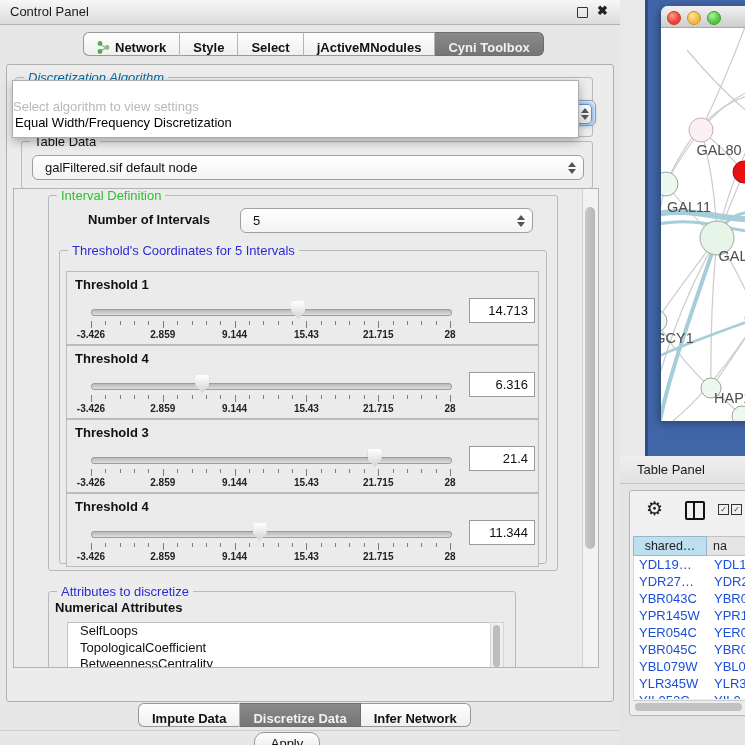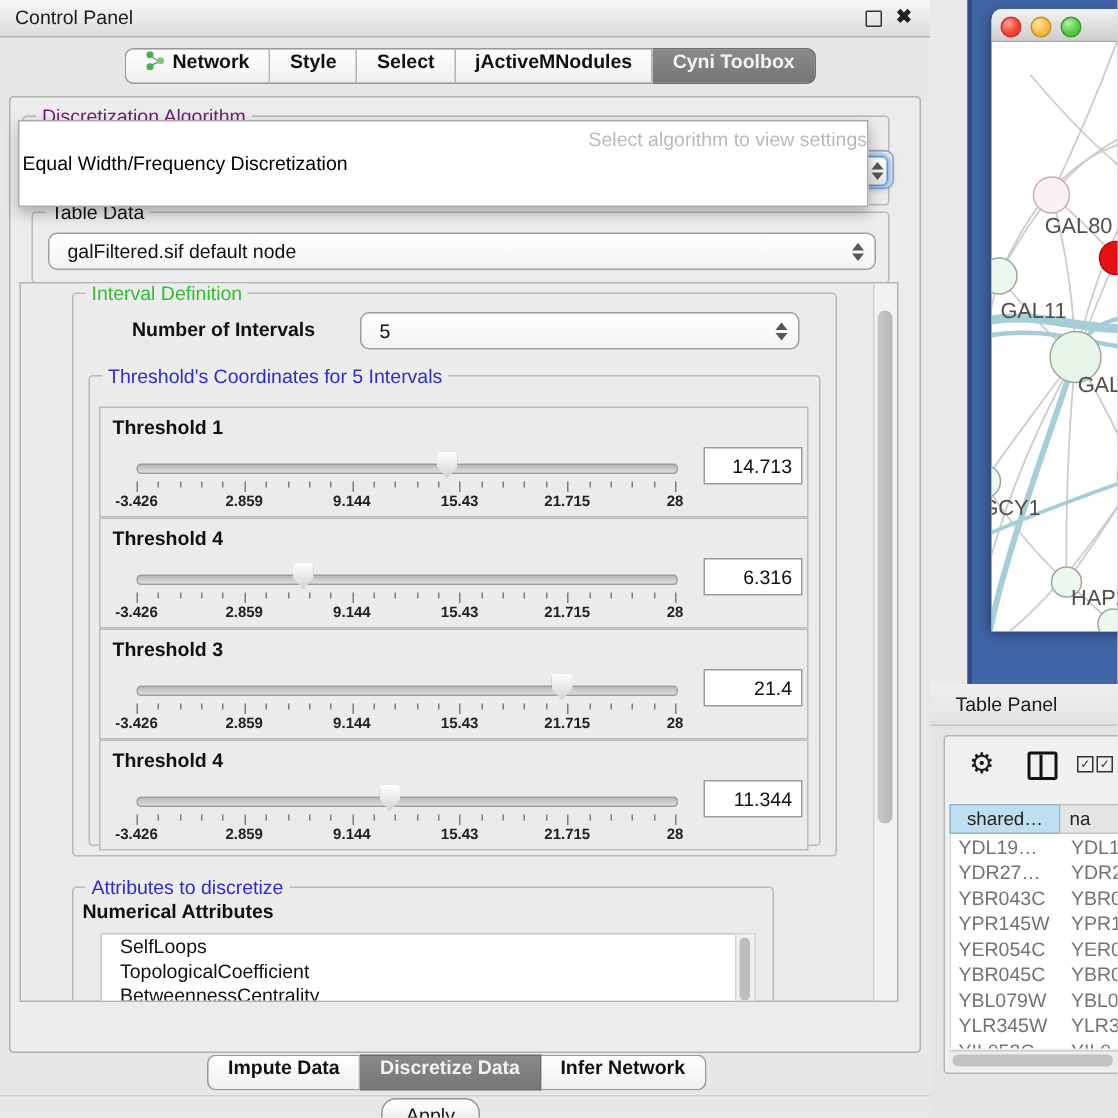--- a/index.html
+++ b/index.html
@@ -10,36 +10,36 @@
 
   
   #control-panel{left:0;top:0;width:620px;height:745px;background:#e7e7e7;}
   #cp-titlebar{left:0;top:0;width:620px;height:24px;
     background:linear-gradient(#f7f7f7,#dcdcdc);border-bottom:1px solid #b3b3b3;}
   #cp-title{left:10px;top:0;line-height:24px;font-size:13px;color:#1a1a1a;}
   #float-icon{right:32px;top:7px;width:9px;height:9px;border:1.6px solid #333;border-radius:1px;}
   #close-icon{right:12px;top:3px;font-size:13px;font-weight:bold;color:#222;}
 
   .segbar{display:flex;height:24px;}
-  .seg{display:flex;align-items:flex-start;padding:0 13px;font-size:13px;font-weight:600;
+  .seg{display:flex;align-items:flex-end;padding:0 13px;font-size:13px;font-weight:600;
        color:#111;background:linear-gradient(#fefefe,#f0f0f0);
        border-top:1px solid #999;border-bottom:1px solid #999;border-right:1px solid #b5b5b5;}
   .seg:first-child{border-left:1px solid #999;border-radius:6px 0 0 6px;}
   .seg:last-child{border-right:1px solid #999;border-radius:0 6px 6px 0;}
   .seg.sel{background:linear-gradient(#8a8a8a,#757575);color:#f2f2f2;border-color:#6e6e6e;}
   #top-tabs{left:83px;top:32px;}
   #bottom-tabs{left:138px;top:703px;}
 
   #main-panel{left:6px;top:64px;width:606px;height:636px;background:#ececec;
     border:1px solid #b0b0b0;border-radius:3px;}
 
   .group{position:absolute;border:1px solid #b9b9b9;border-radius:3px;}
   .group-title{position:absolute;top:-8px;left:8px;background:#ececec;padding:0 4px;
     font-size:13px;white-space:nowrap;}
-  .gt-gray{color:#701a75;}
+  .gt-gray{color:#0369a1;font-style:italic;}
   .gt-green{color:#2fbf2f;}
   .gt-blue{color:#2b2bd4;}
   .gt-black{color:#111;}
 
   
   .combo{position:absolute;background:linear-gradient(#ffffff,#f3f3f3);
     border:1px solid #9f9f9f;border-radius:6px;font-size:13px;color:#111;}
   .combo .val{position:absolute;left:12px;top:0;line-height:23px;white-space:nowrap;}
   .stepper{position:absolute;right:7px;top:50%;transform:translateY(-50%);width:9px;height:14px;}
   .stepper .up,.stepper .dn{position:absolute;left:1px;width:0;height:0;
@@ -49,21 +49,21 @@
 
   
   #algo-combo{left:10px;top:22px;width:568px;height:24px;}
   #algo-stepper{position:absolute;right:3px;top:3px;width:15px;height:18px;border-radius:4px;
     background:linear-gradient(#fdfdfd,#e4e4e4);border:1px solid #5a93d6;
     box-shadow:0 0 4px 2px rgba(90,150,220,.75);}
 
   
   #algo-popup{left:12px;top:80px;width:565px;height:56px;background:#fff;
     border:1px solid #adadad;box-shadow:0 4px 9px rgba(0,0,0,.28);z-index:20;}
-  #popup-hint{margin-top:4px;text-align:right;font-size:13px;color:#b9b9b9;}
+  #popup-hint{margin-top:18px;text-align:left;font-size:13px;color:#b9b9b9;}
   .popup-opt{font-size:13px;color:#000;line-height:17px;padding-left:2px;white-space:nowrap;}
   .popup-opt.bold{font-weight:bold;}
 
   
   #scrollpane{left:6px;top:123px;width:584px;height:478px;background:#ebebeb;
     border:1px solid #b3b3b3;overflow:hidden;}
   #v-scrollbar{position:absolute;right:0;top:0;width:15px;height:478px;background:#f2f2f2;
     border-left:1px solid #d0d0d0;}
   #v-thumb{position:absolute;left:2px;top:18px;width:10px;height:342px;border-radius:6px;
     background:linear-gradient(90deg,#c9c9c9,#b6b6b6);}
@@ -128,21 +128,21 @@
   .chk-icon{position:absolute;top:13px;width:9px;height:9px;border:1.4px solid #333;font-size:8px;
     line-height:9px;text-align:center;color:#333;}
   #chk1{left:88px;} #chk2{left:101px;}
   #tp-table{position:absolute;left:3px;top:45px;width:117px;}
   .tp-hrow{display:flex;height:20px;}
   .tp-hcell{box-sizing:border-box;font-size:12.5px;color:#222;line-height:19px;overflow:hidden;white-space:nowrap;}
   #hc1{width:74px;background:#bedff0;border:1px solid #93b6c8;text-align:center;}
   #hc2{flex:1;background:#e4e4e4;border:1px solid #c2c2c2;border-left:none;padding-left:6px;}
   #tp-rows{background:#fff;overflow:hidden;height:143px;border-left:1px solid #d9d9d9;}
   .tp-row{display:flex;height:17px;}
-  .tp-cell{font-size:13px;color:#737373;line-height:17px;white-space:nowrap;overflow:hidden;}
+  .tp-cell{font-size:13px;color:#1d4ed8;line-height:17px;white-space:nowrap;overflow:hidden;}
   .tp-c1{width:74px;padding-left:5px;box-sizing:border-box;}
   .tp-c2{flex:1;padding-left:6px;}
   #h-scrollbar{position:absolute;left:3px;top:209px;width:114px;height:12px;background:#ececec;
     border-top:1px solid #cdcdcd;}
   #h-thumb{position:absolute;left:2px;top:1.5px;width:107px;height:8px;border-radius:5px;background:#c2c2c2;}
 </style>
 </head>
 <body>
 
 <div id="control-panel" class="abs">

